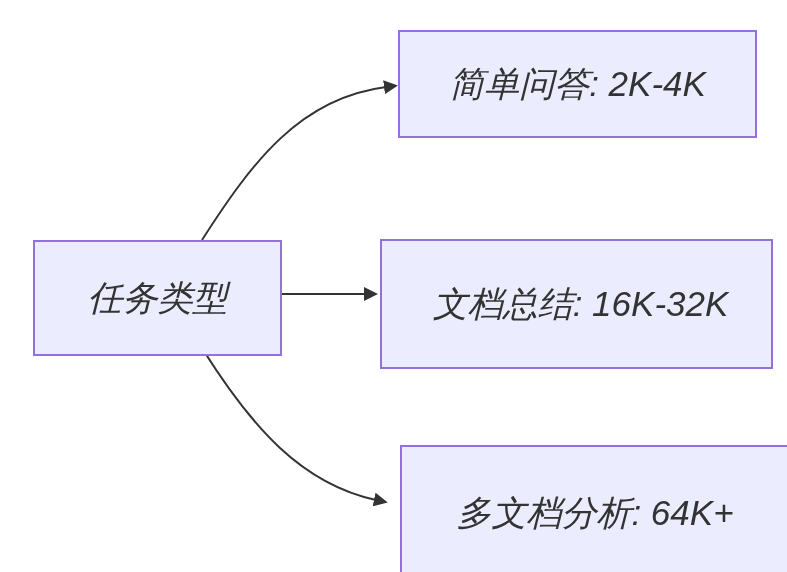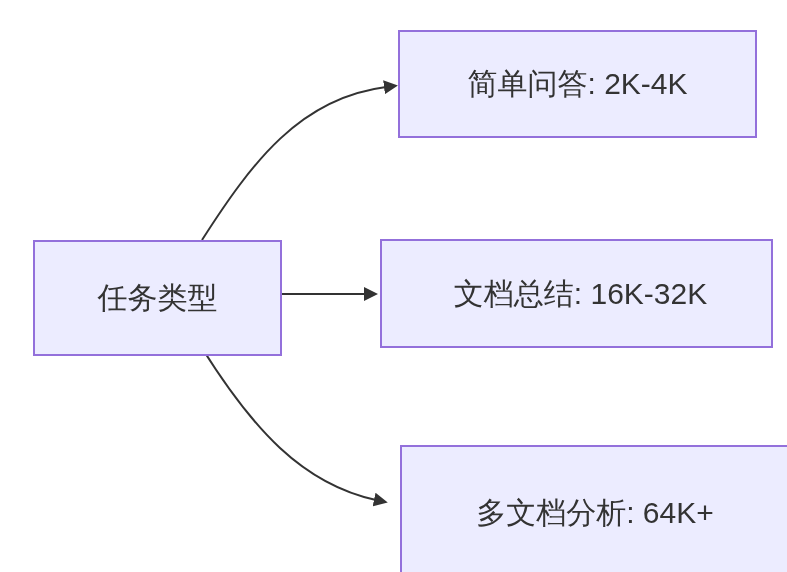--- a/index.html
+++ b/index.html
@@ -38,31 +38,32 @@
   .arrowhead {
     fill: var(--edge);
     stroke: none;
   }
   .node {
     position: absolute;
     box-sizing: border-box;
     background: var(--node-fill);
     border: 2px solid var(--node-border);
     color: var(--text);
-    font-size: 30px;
+    font-size: 35px;
     line-height: 1.2;
     display: flex;
     align-items: center;
     justify-content: center;
     text-align: left;
     white-space: nowrap;
+    font-style: italic;
   }
   .node-task-type   { left: 33px;  top: 240px; width: 249px; height: 116px; }
   .node-simple-qa   { left: 398px; top: 30px;  width: 359px; height: 108px; }
-  .node-doc-summary { left: 380px; top: 239px; width: 393px; height: 109px; padding-left: 8px; }
+  .node-doc-summary { left: 380px; top: 239px; width: 393px; height: 130px; padding-left: 8px; }
   .node-multi-doc   { left: 400px; top: 445px; width: 390px; height: 135px; }
 </style>
 </head>
 <body>
 
 <div class="canvas">
 
   <svg class="edges-svg" viewBox="0 0 787 572" xmlns="http://www.w3.org/2000/svg">
     <defs>
       <marker id="arrow" markerUnits="userSpaceOnUse" markerWidth="14" markerHeight="14" refX="2" refY="7" orient="auto">

